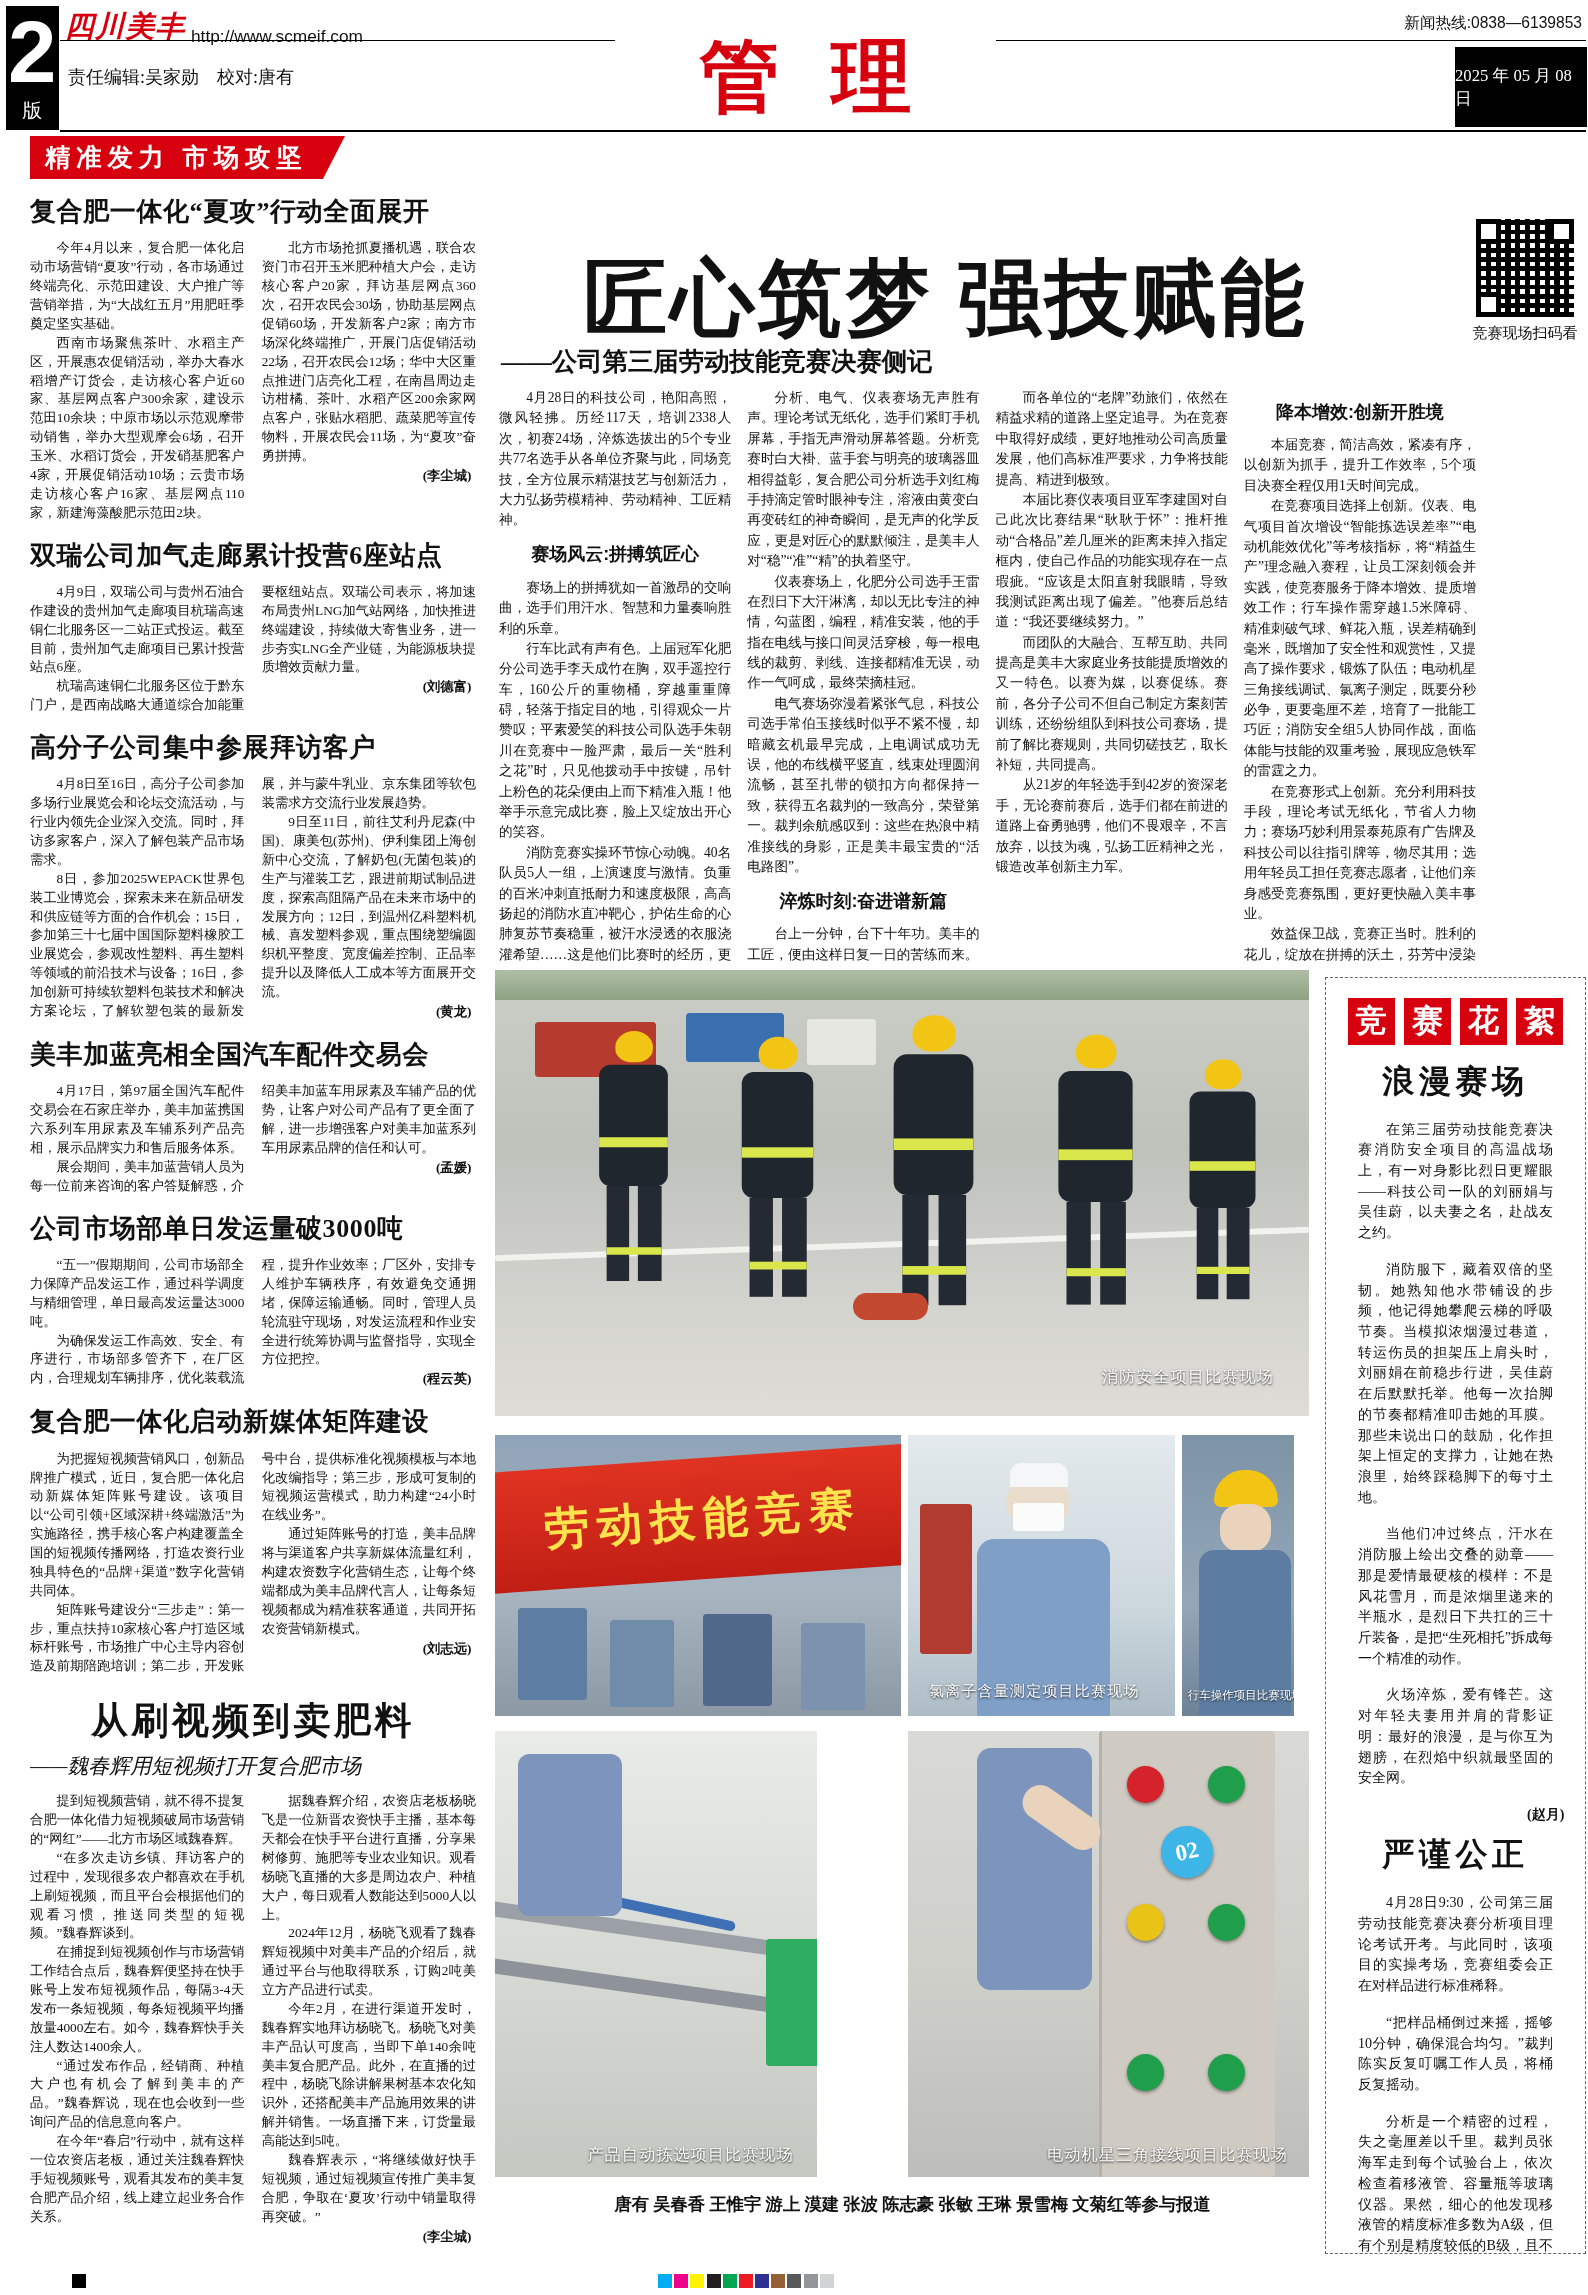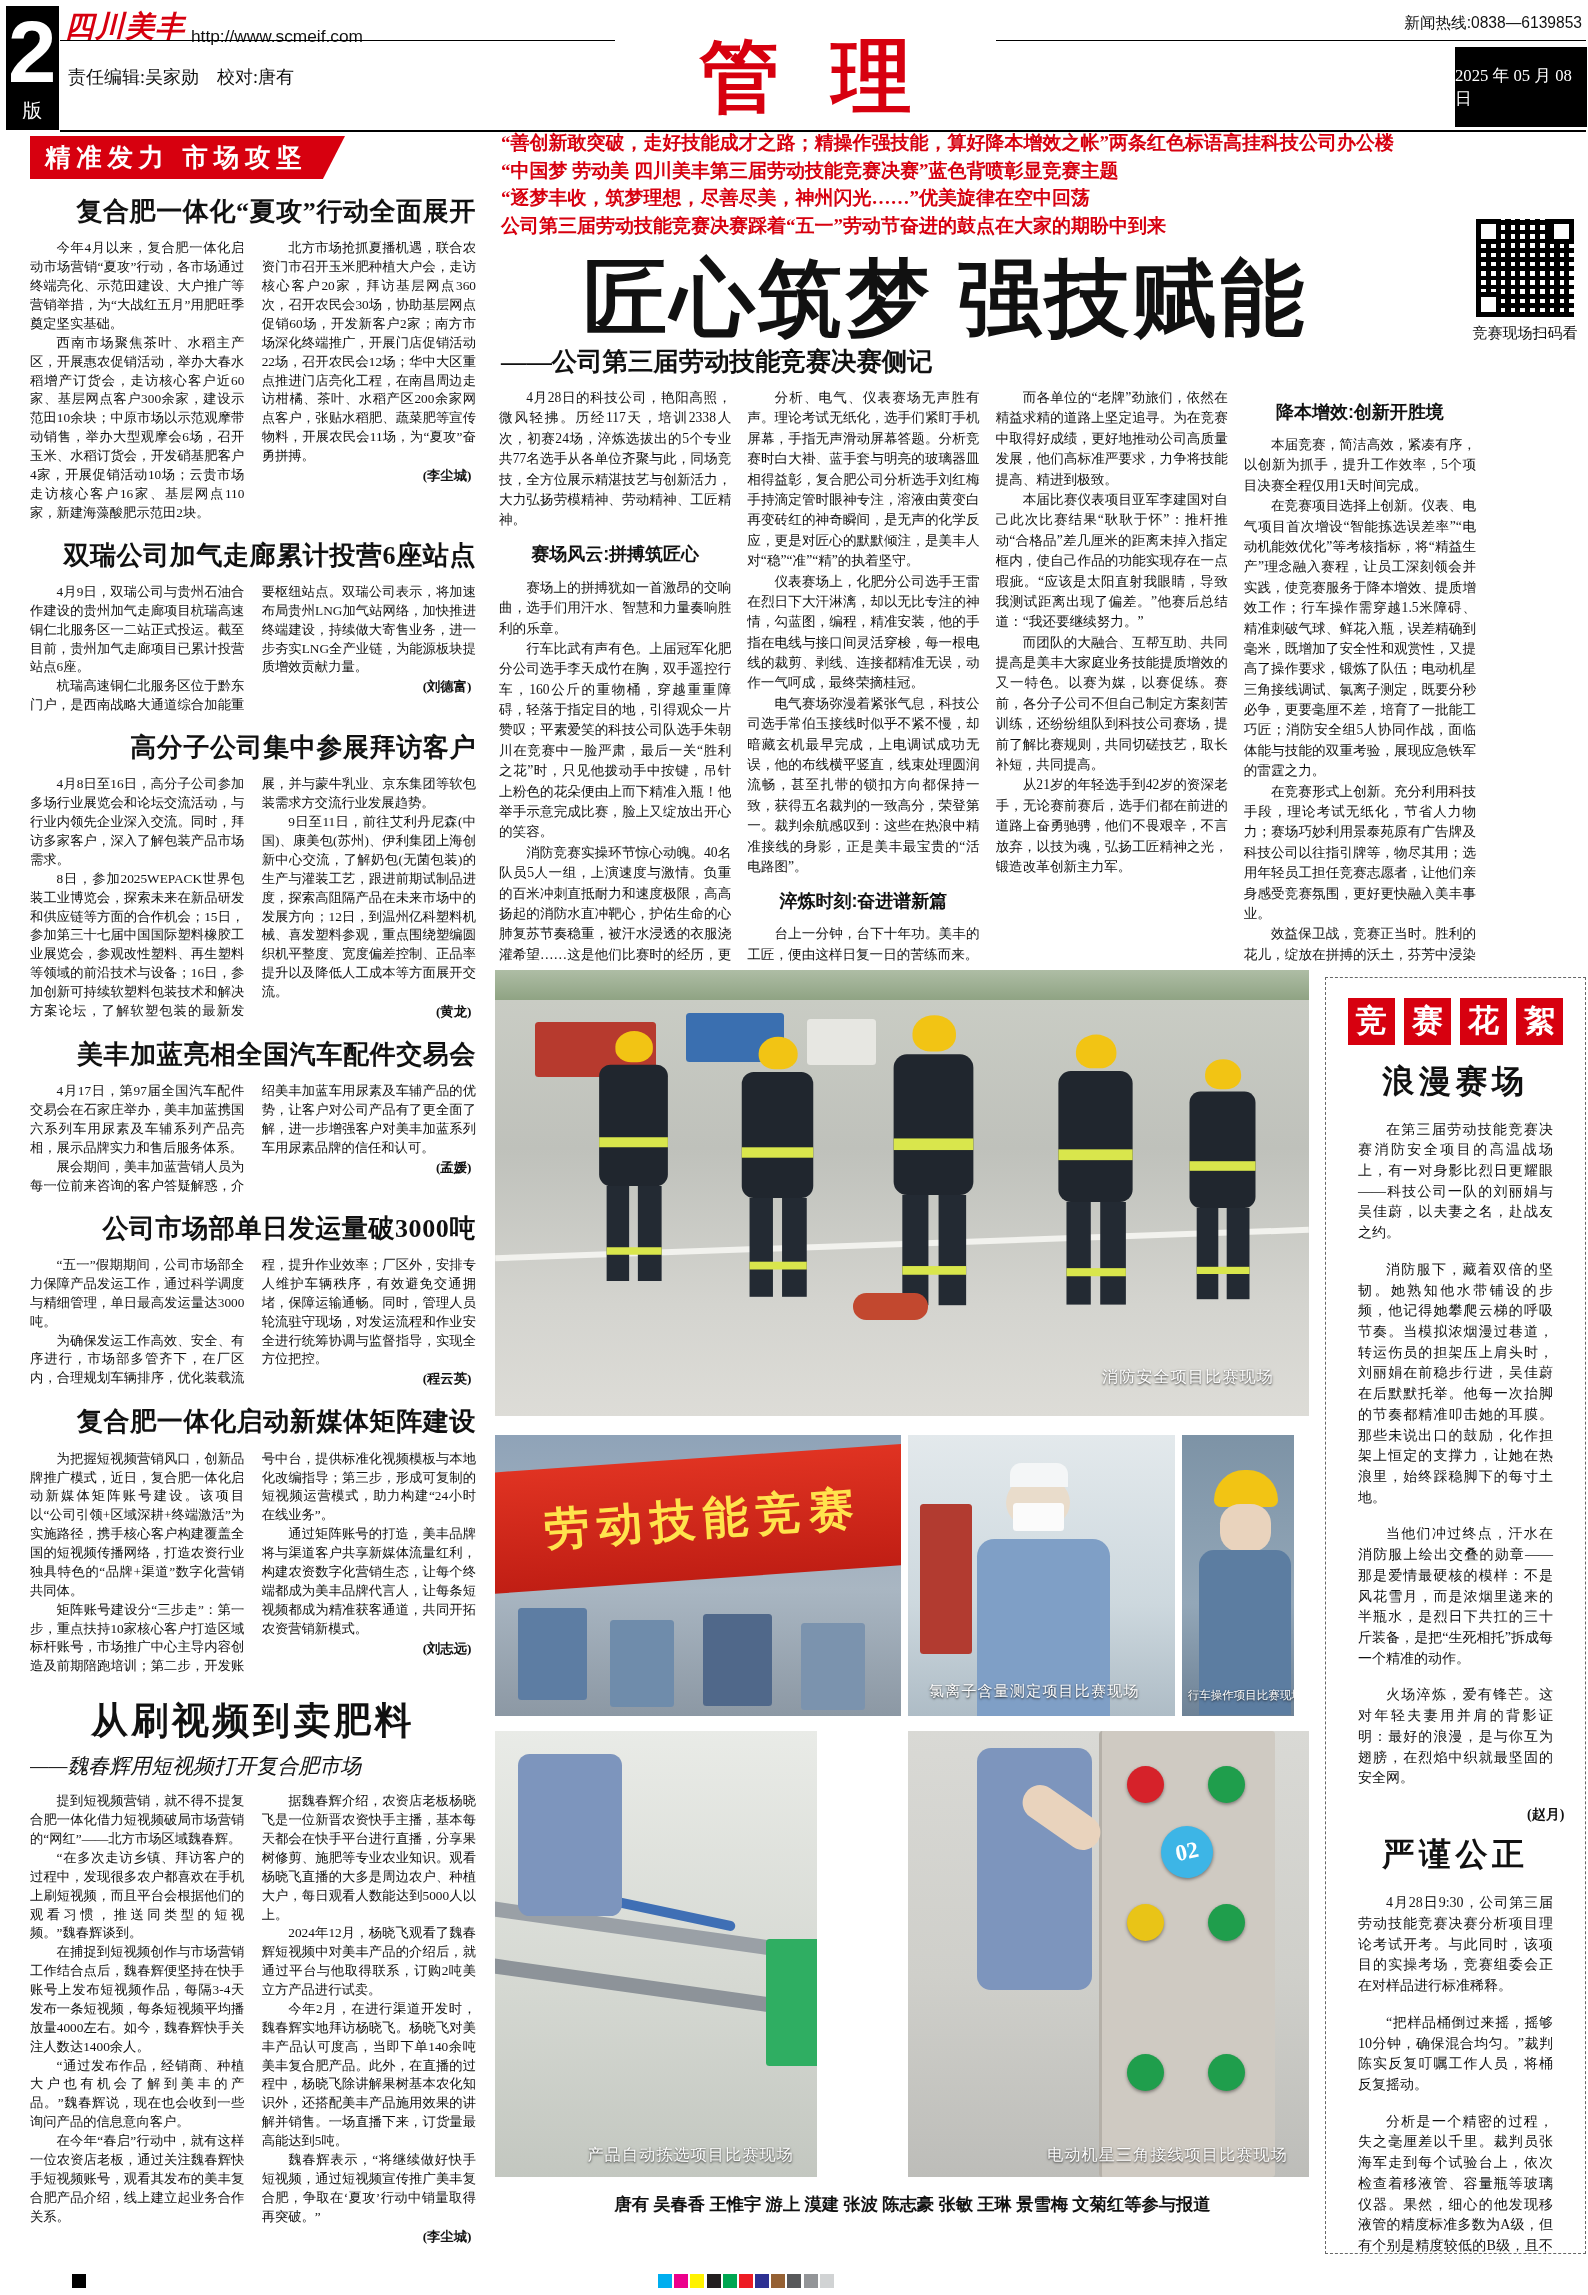--- a/index.html
+++ b/index.html
@@ -22,21 +22,21 @@
   .date-box{left:1455px;top:47px;width:132px;height:80px;background:#000;color:#fff;
             display:flex;align-items:center;justify-content:center;font-size:16.7px;}
   .hline-b{left:60px;top:130px;width:1526px;height:2.3px;background:#000;}
 
   
   .leftcol{left:30px;top:136px;width:446px;height:2120px;overflow:hidden;}
   .banner{width:300px;height:43px;background:#d7000f;color:#fff;display:flex;align-items:center;
           padding-left:15px;font-size:25.4px;font-weight:700;letter-spacing:5.8px;
           clip-path:polygon(0 0,100% 0,93% 100%,0 100%);font-family:"Liberation Sans",sans-serif;}
   .art{margin-top:15px;}
-  .art h2{font-size:26px;text-align:right;font-weight:700;margin:5.8px 0 10.4px;letter-spacing:0.6px;}
+  .art h2{font-size:26px;text-align:left;font-weight:700;margin:5.8px 0 10.4px;letter-spacing:0.6px;}
   .b2{column-count:2;column-gap:17.3px;font-size:13.3px;line-height:1.42;text-align:justify;}
   .b2 p{margin:0;text-indent:2em;}
   .author{text-align:right;font-weight:700;margin-top:1.2px;padding-right:4.6px;}
   .feat-title{font-size:37px;font-weight:900;text-align:center;letter-spacing:3.5px;margin:19.6px 0 5.8px;}
   .feat-sub{font-size:21px;text-align:left;font-style:italic;margin:3.5px 0 12.7px;}
 
   
   .slogans{left:501px;top:129px;width:935px;color:#d7000f;font-weight:700;font-size:19px;line-height:1.45;}
   .slogans div{white-space:nowrap;}
   .qr{left:1476px;top:219px;width:98px;height:98px;background:
@@ -184,26 +184,20 @@
         <p>在今年“春启”行动中，就有这样一位农资店老板，通过关注魏春辉快手短视频账号，观看其发布的美丰复合肥产品介绍，线上建立起业务合作关系。</p>
         <p>据魏春辉介绍，农资店老板杨晓飞是一位新晋农资快手主播，基本每天都会在快手平台进行直播，分享果树修剪、施肥等专业农业知识。观看杨晓飞直播的大多是周边农户、种植大户，每日观看人数能达到5000人以上。</p>
         <p>2024年12月，杨晓飞观看了魏春辉短视频中对美丰产品的介绍后，就通过平台与他取得联系，订购2吨美立方产品进行试卖。</p>
         <p>今年2月，在进行渠道开发时，魏春辉实地拜访杨晓飞。杨晓飞对美丰产品认可度高，当即下单140余吨美丰复合肥产品。此外，在直播的过程中，杨晓飞除讲解果树基本农化知识外，还搭配美丰产品施用效果的讲解并销售。一场直播下来，订货量最高能达到5吨。</p>
         <p>魏春辉表示，“将继续做好快手短视频，通过短视频宣传推广美丰复合肥，争取在‘夏攻’行动中销量取得再突破。”</p>
         <div class="author">(李尘城)</div>
       </div>
     </div>
   </div>
 
-  <div class="abs slogans">
-    <div>“善创新敢突破，走好技能成才之路；精操作强技能，算好降本增效之帐”两条红色标语高挂科技公司办公楼</div>
-    <div>“中国梦 劳动美 四川美丰第三届劳动技能竞赛决赛”蓝色背喷彰显竞赛主题</div>
-    <div>“逐梦丰收，筑梦理想，尽善尽美，神州闪光……”优美旋律在空中回荡</div>
-    <div>公司第三届劳动技能竞赛决赛踩着“五一”劳动节奋进的鼓点在大家的期盼中到来</div>
-  </div>
 
   <div class="abs qr">
       <i class="c1"></i>
       <i class="c2"></i>
       <i class="c3"></i>
     </div>
   <div class="abs qr-cap">竞赛现场扫码看</div>
 
   <div class="abs headline">匠心筑梦 强技赋能</div>
   <div class="abs subhead">——公司第三届劳动技能竞赛决赛侧记</div>

